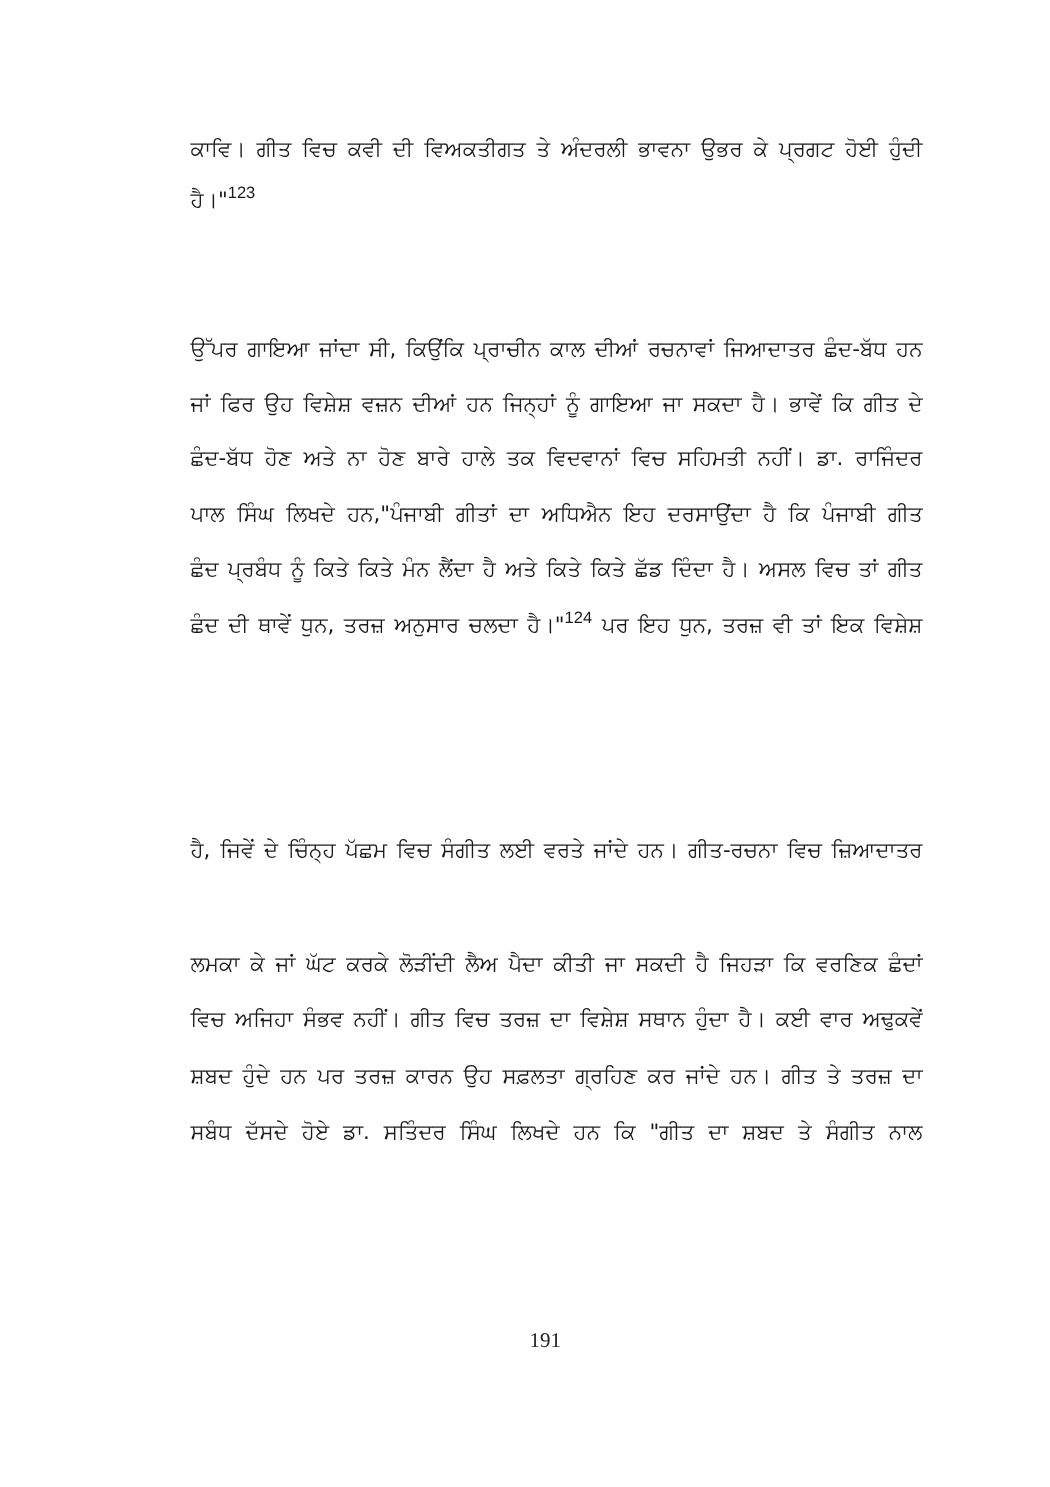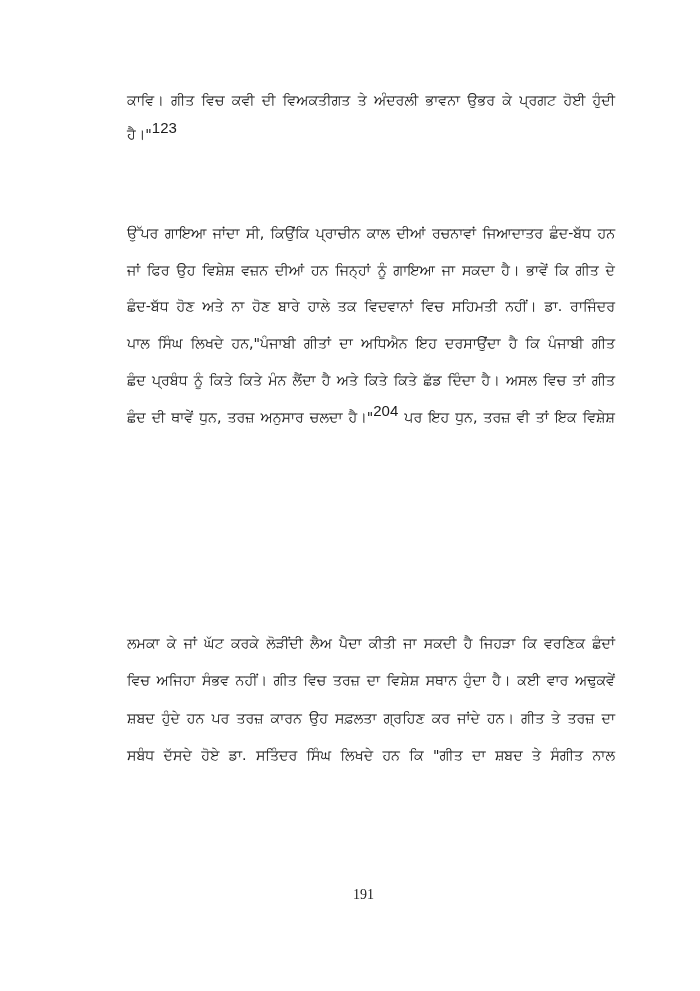--- a/index.html
+++ b/index.html
@@ -17,21 +17,21 @@
     left: 127px;
     width: 488px;
     font-size: 14.2px;
     line-height: 20px;
     white-space: nowrap;
     text-align: justify;
     text-align-last: justify;
   }
   .line.last { text-align-last: left; }
   .line.indent { left: 170px; width: 445px; }
-  sup { font-family: "Liberation Sans", sans-serif; font-size: 15px; vertical-align: 6px; line-height: 0; }
+  sup { font-family: "Liberation Sans", sans-serif; font-size: 11px; vertical-align: 6px; line-height: 0; }
   .pagenum {
     position: absolute;
     top: 887px; left: 0; width: 727px;
     text-align: center;
     font-family: "Liberation Serif", serif;
     font-size: 14px;
     color: #222;
   }
 </style>
 </head>
@@ -40,20 +40,21 @@
 <div class="page">
 
   <div class="line" style="top:90px">ਕਾਵਿ। ਗੀਤ ਵਿਚ ਕਵੀ ਦੀ ਵਿਅਕਤੀਗਤ ਤੇ ਅੰਦਰਲੀ ਭਾਵਨਾ ਉਭਰ ਕੇ ਪ੍ਰਗਟ ਹੋਈ ਹੁੰਦੀ</div>
   <div class="line last" style="top:124px"><span>ਹੈ।"</span><sup>123</sup></div>
 
   <div class="line" style="top:223px">ਉੱਪਰ ਗਾਇਆ ਜਾਂਦਾ ਸੀ, ਕਿਉਂਕਿ ਪ੍ਰਾਚੀਨ ਕਾਲ ਦੀਆਂ ਰਚਨਾਵਾਂ ਜਿਆਦਾਤਰ ਛੰਦ-ਬੱਧ ਹਨ</div>
   <div class="line" style="top:260px">ਜਾਂ ਫਿਰ ਉਹ ਵਿਸ਼ੇਸ਼ ਵਜ਼ਨ ਦੀਆਂ ਹਨ ਜਿਨ੍ਹਾਂ ਨੂੰ ਗਾਇਆ ਜਾ ਸਕਦਾ ਹੈ। ਭਾਵੇਂ ਕਿ ਗੀਤ ਦੇ</div>
   <div class="line" style="top:296px">ਛੰਦ-ਬੱਧ ਹੋਣ ਅਤੇ ਨਾ ਹੋਣ ਬਾਰੇ ਹਾਲੇ ਤਕ ਵਿਦਵਾਨਾਂ ਵਿਚ ਸਹਿਮਤੀ ਨਹੀਂ। ਡਾ. ਰਾਜਿੰਦਰ</div>
   <div class="line" style="top:333px">ਪਾਲ ਸਿੰਘ ਲਿਖਦੇ ਹਨ,"ਪੰਜਾਬੀ ਗੀਤਾਂ ਦਾ ਅਧਿਐਨ ਇਹ ਦਰਸਾਉਂਦਾ ਹੈ ਕਿ ਪੰਜਾਬੀ ਗੀਤ</div>
   <div class="line" style="top:370px">ਛੰਦ ਪ੍ਰਬੰਧ ਨੂੰ ਕਿਤੇ ਕਿਤੇ ਮੰਨ ਲੈਂਦਾ ਹੈ ਅਤੇ ਕਿਤੇ ਕਿਤੇ ਛੱਡ ਦਿੰਦਾ ਹੈ। ਅਸਲ ਵਿਚ ਤਾਂ ਗੀਤ</div>
-  <div class="line" style="top:407px"><span>ਛੰਦ ਦੀ ਥਾਵੇਂ ਧੁਨ, ਤਰਜ਼ ਅਨੁਸਾਰ ਚਲਦਾ ਹੈ।"</span><sup>204</sup><span> ਪਰ ਇਹ ਧੁਨ, ਤਰਜ਼ ਵੀ ਤਾਂ ਇਕ ਵਿਸ਼ੇਸ਼</span></div>
+  <div class="line" style="top:407px"><span>ਛੰਦ ਦੀ ਥਾਵੇਂ ਧੁਨ, ਤਰਜ਼ ਅਨੁਸਾਰ ਚਲਦਾ ਹੈ।"</span><sup>124</sup><span> ਪਰ ਇਹ ਧੁਨ, ਤਰਜ਼ ਵੀ ਤਾਂ ਇਕ ਵਿਸ਼ੇਸ਼</span></div>
+  <div class="line" style="top:557px">ਹੈ, ਜਿਵੇਂ ਦੇ ਚਿੰਨ੍ਹ ਪੱਛਮ ਵਿਚ ਸੰਗੀਤ ਲਈ ਵਰਤੇ ਜਾਂਦੇ ਹਨ। ਗੀਤ-ਰਚਨਾ ਵਿਚ ਜ਼ਿਆਦਾਤਰ</div>
   <div class="line" style="top:670px">ਵਿਚ ਅਜਿਹਾ ਸੰਭਵ ਨਹੀਂ। ਗੀਤ ਵਿਚ ਤਰਜ਼ ਦਾ ਵਿਸ਼ੇਸ਼ ਸਥਾਨ ਹੁੰਦਾ ਹੈ। ਕਈ ਵਾਰ ਅਢੁਕਵੇਂ</div>
   <div class="line" style="top:633px">ਲਮਕਾ ਕੇ ਜਾਂ ਘੱਟ ਕਰਕੇ ਲੋੜੀਂਦੀ ਲੈਅ ਪੈਦਾ ਕੀਤੀ ਜਾ ਸਕਦੀ ਹੈ ਜਿਹੜਾ ਕਿ ਵਰਣਿਕ ਛੰਦਾਂ</div>
   <div class="line" style="top:708px">ਸ਼ਬਦ ਹੁੰਦੇ ਹਨ ਪਰ ਤਰਜ਼ ਕਾਰਨ ਉਹ ਸਫ਼ਲਤਾ ਗ੍ਰਹਿਣ ਕਰ ਜਾਂਦੇ ਹਨ। ਗੀਤ ਤੇ ਤਰਜ਼ ਦਾ</div>
   <div class="line" style="top:745px">ਸਬੰਧ ਦੱਸਦੇ ਹੋਏ ਡਾ. ਸਤਿੰਦਰ ਸਿੰਘ ਲਿਖਦੇ ਹਨ ਕਿ "ਗੀਤ ਦਾ ਸ਼ਬਦ ਤੇ ਸੰਗੀਤ ਨਾਲ</div>
 
   <div class="pagenum">191</div>
 </div>
 
 </body></html>

